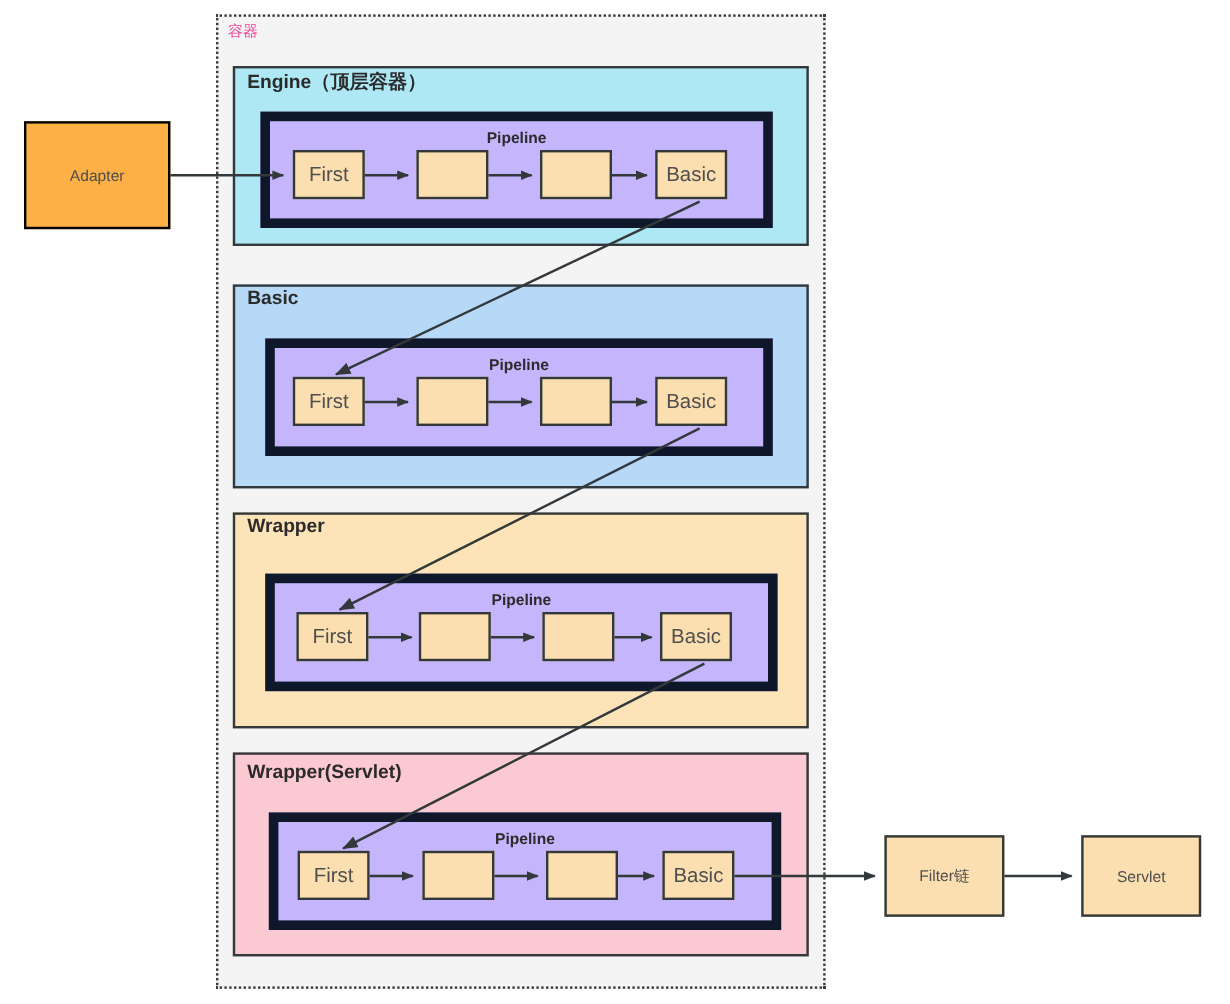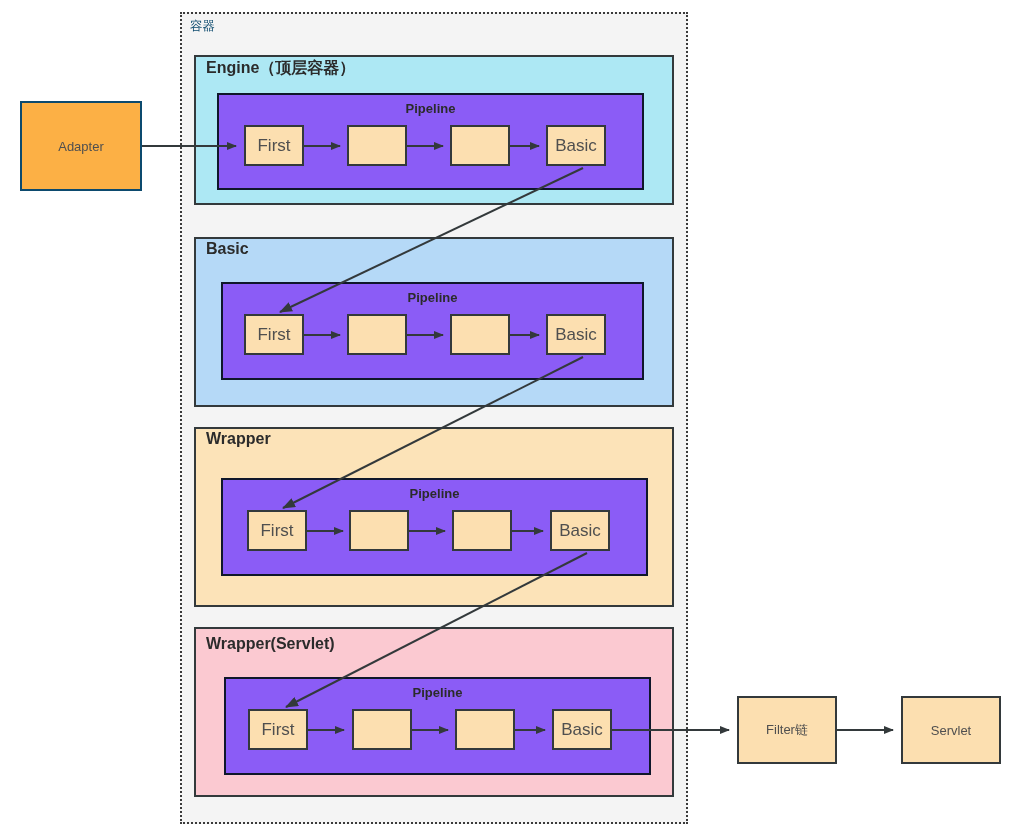--- a/index.html
+++ b/index.html
@@ -18,42 +18,42 @@
   
   .container-box{
     position:absolute;
     box-sizing:border-box;
     border:2px dotted #3a3a3a;
     background:#f4f4f4;
   }
   .container-label{
     position:absolute;
     font-size:12.5px;
-    color:#0c4a6e;
+    color:#ec4899;
     font-weight:400;
   }
   
   .level{
     position:absolute;
     box-sizing:border-box;
     border:2px solid #33393b;
   }
   .level-label{
     position:absolute;
     font-size:16px;
     font-weight:bold;
     color:#2b2b2b;
     white-space:nowrap;
   }
   
   .pipeline{
     position:absolute;
     box-sizing:border-box;
-    border:2px solid #0f172a;
-    background:#8b5cf6;
+    border:8px solid #0f172a;
+    background:#c4b5fd;
   }
   .pipeline-label{
     position:absolute;
     width:100%;
     text-align:center;
     top:6px;
     font-size:13px;
     font-weight:bold;
     color:#2b2b2b;
   }
@@ -75,21 +75,21 @@
     background:#fcdfb0;
     display:flex;
     align-items:center;
     justify-content:center;
     font-size:13px;
     color:#4f4f4f;
   }
   .adapter-box{
     position:absolute;
     box-sizing:border-box;
-    border:2px solid #0c4a6e;
+    border:2px solid #000000;
     background:#fcb045;
     display:flex;
     align-items:center;
     justify-content:center;
     font-size:13px;
     color:#4f4f4f;
   }
   svg.wires{
     position:absolute;
     left:0;top:0;

